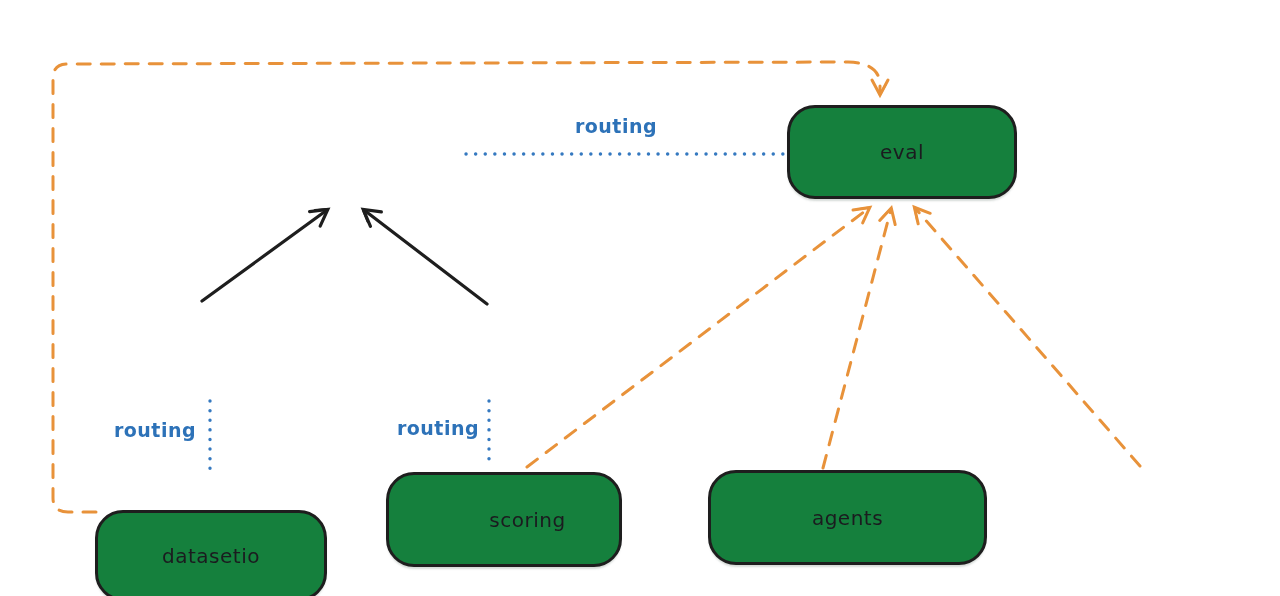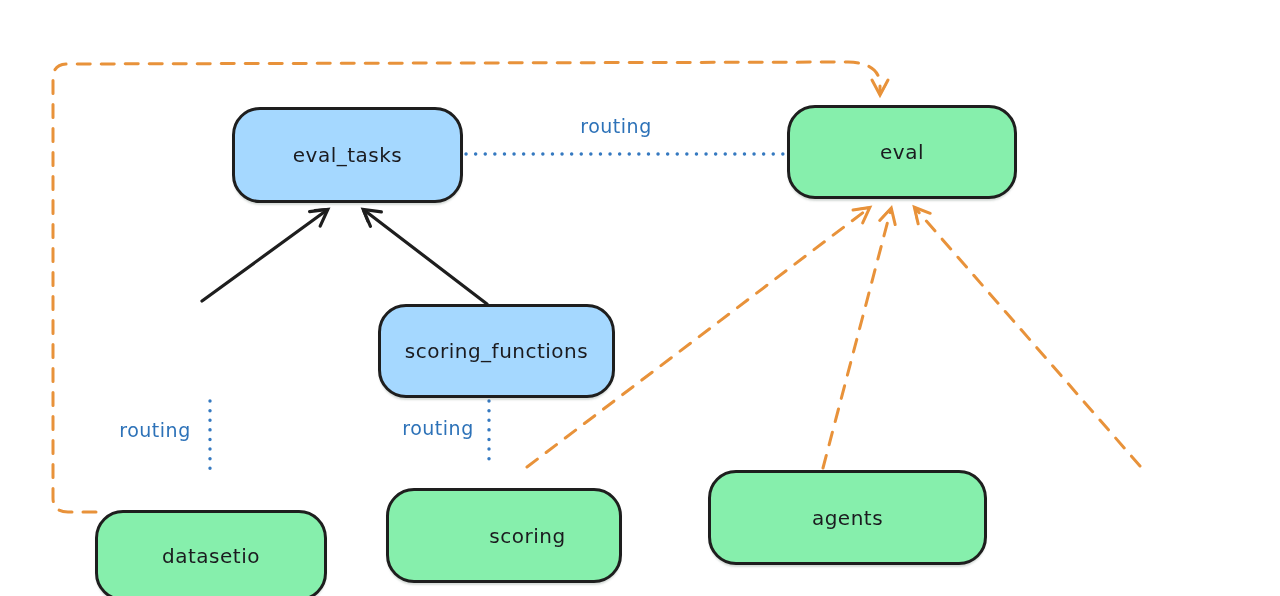--- a/index.html
+++ b/index.html
@@ -26,32 +26,32 @@
     position: absolute;
     box-sizing: border-box;
     border: 3px solid #1e1e1e;
     border-radius: 28px;
     display: flex;
     align-items: center;
     justify-content: center;
     box-shadow: 0 3px 2px -1px rgba(90,110,100,0.25);
   }
   .node-blue  { background: #a5d8ff; }
-  .node-green { background: #86efac; }
+  .node-green { background: #15803d; }
   .node-label {
     color: #1b1b1f;
     font-size: 20px;
     letter-spacing: 0.5px;
     white-space: nowrap;
   }
   .routing-label {
     position: absolute;
     color: #2d72b8;
     font-size: 19px;
-    font-weight: normal;
+    font-weight: bold;
     letter-spacing: 0.5px;
     text-align: center;
     white-space: nowrap;
   }
 </style>
 </head>
 <body>
 
 <div class="canvas">
 
@@ -73,38 +73,32 @@
     <path class="edge-blue" d="M466 154 L784 154"></path>
     <path class="edge-blue" d="M210 401 L210 474"></path>
     <path class="edge-blue" d="M489 401 L489 468"></path>
 
     <path class="edge-orange" d="M96 512 L68 512 Q53 512 53 498 L53 78 Q53 64 68 64 L848 62 Q879 63 880 84 L880 94" marker-end="url(#ah-orange)"></path>
     <path class="edge-orange" d="M527 467 L869 208" marker-end="url(#ah-orange)"></path>
     <path class="edge-orange" d="M823 468 L891 209" marker-end="url(#ah-orange)"></path>
     <path class="edge-orange" d="M1140 466 L915 208" marker-end="url(#ah-orange)"></path>
   </svg>
 
-  <div class="node node-blue" style="left:232px; top:107px; width:231px; height:96px;">
-    <span class="node-label">eval_tasks</span>
-  </div>
 
   <div class="node node-green" style="left:787px; top:105px; width:230px; height:94px;">
     <span class="node-label">eval</span>
   </div>
 
 
-  <div class="node node-blue" style="left:378px; top:304px; width:237px; height:94px;">
-    <span class="node-label">scoring_functions</span>
-  </div>
 
   <div class="node node-green" style="left:95px; top:477px; width:232px; height:91px;margin-top:33px;">
     <span class="node-label">datasetio</span>
   </div>
 
-  <div class="node node-green" style="left:386px; top:488px; width:236px; height:95px;padding-left:47px;">
+  <div class="node node-green" style="left:386px; top:472px; width:236px; height:95px;padding-left:47px;">
     <span class="node-label">scoring</span>
   </div>
 
   <div class="node node-green" style="left:708px; top:470px; width:279px; height:95px;">
     <span class="node-label">agents</span>
   </div>
 
 
   <div class="routing-label" style="left:556px; top:115px; width:120px;">routing</div>
   <div class="routing-label" style="left:105px; top:419px; width:100px;">routing</div>

